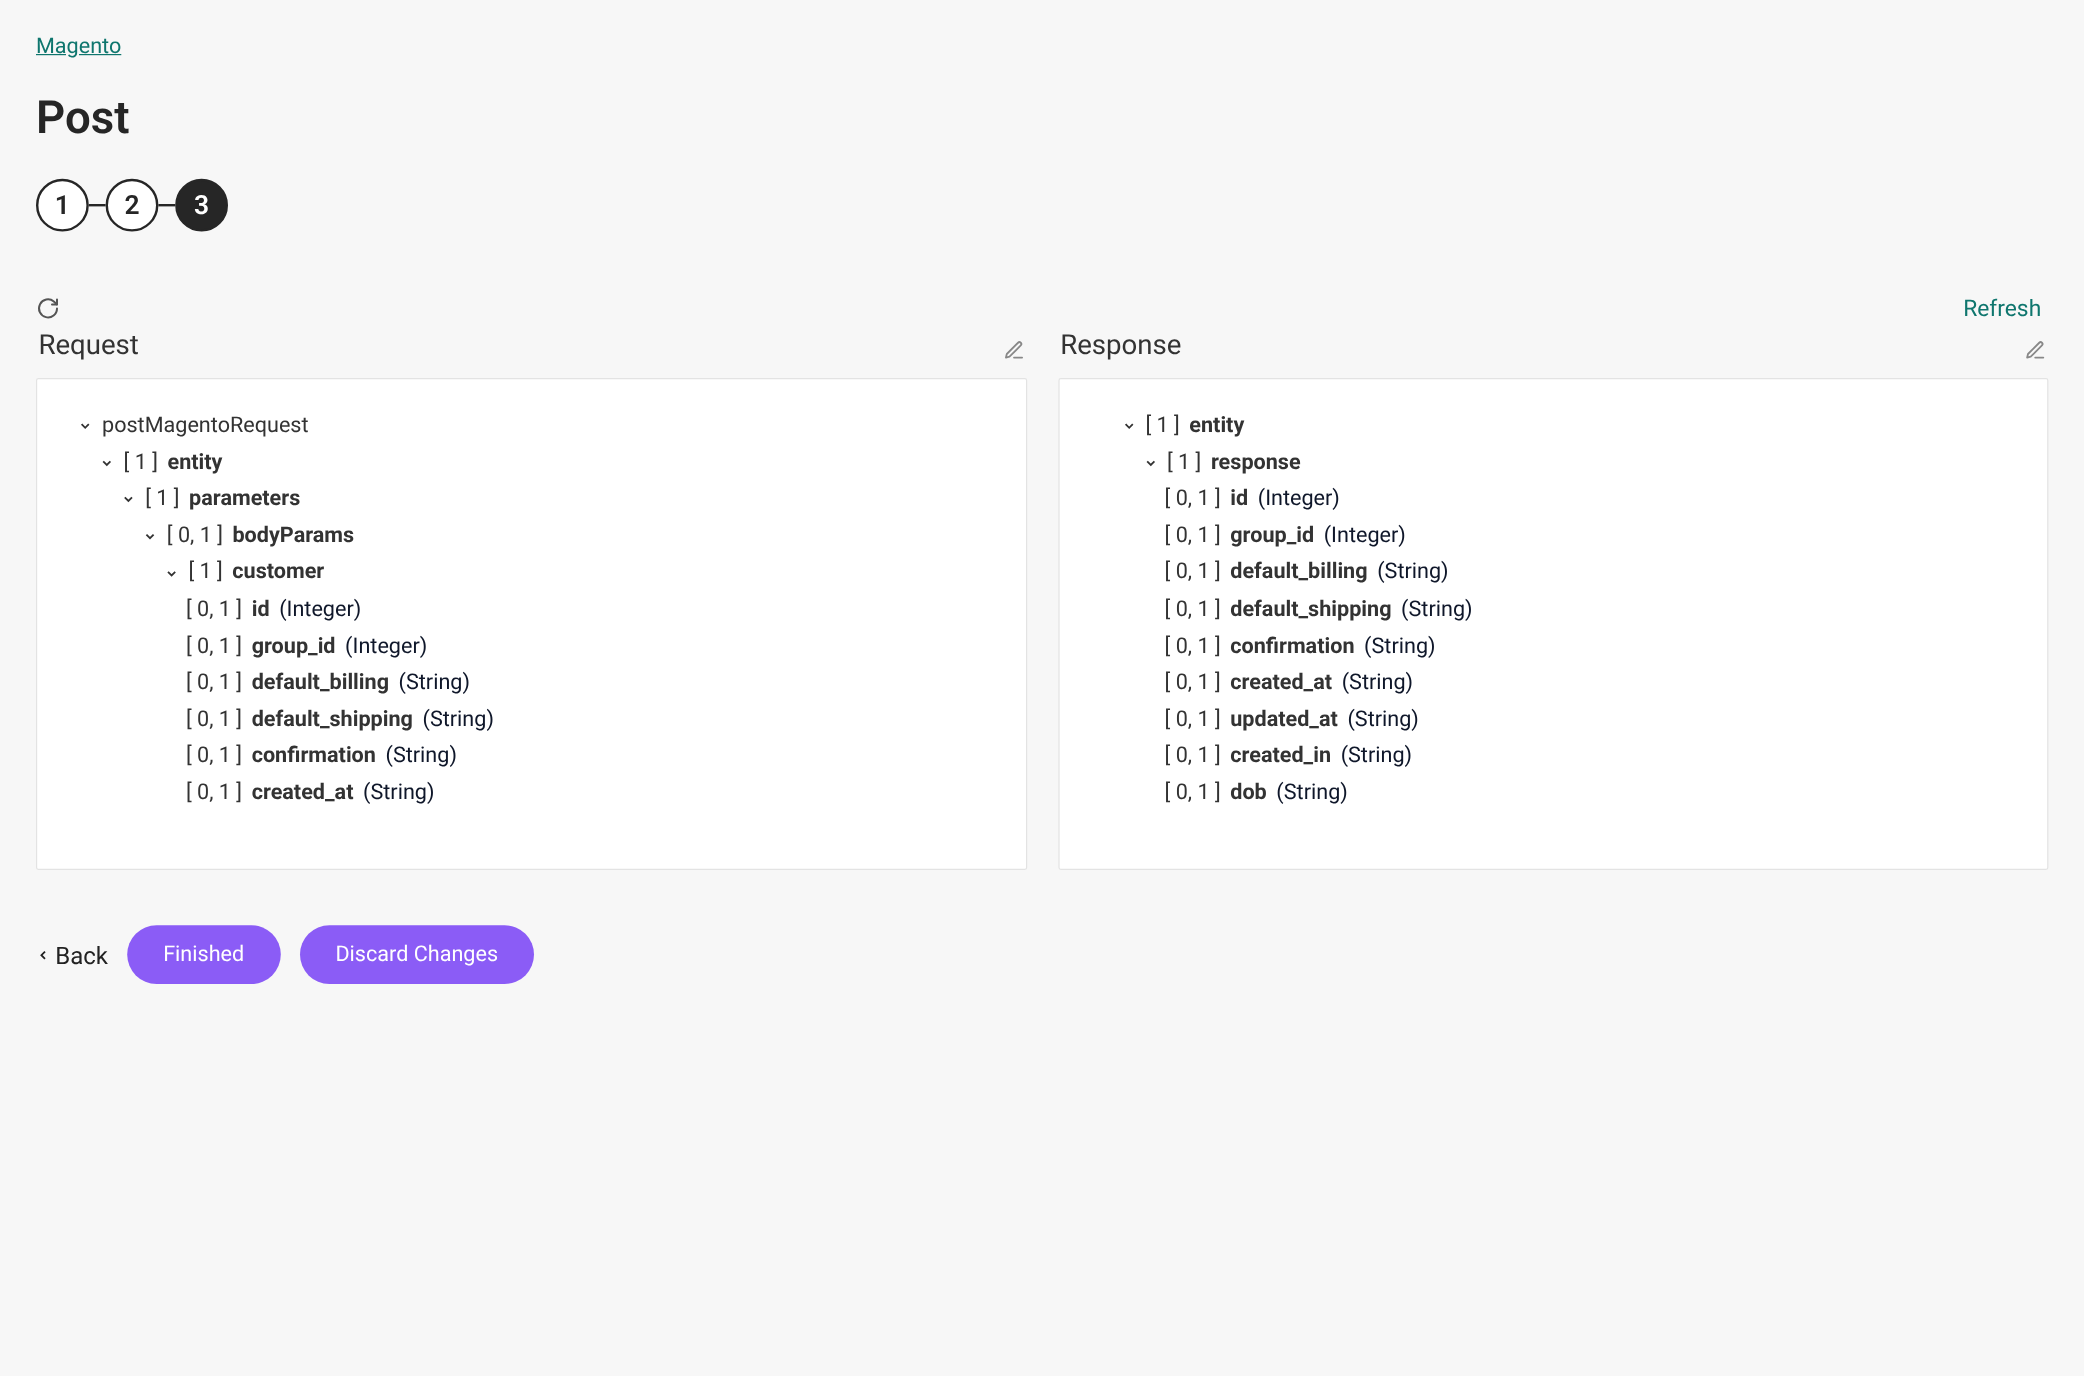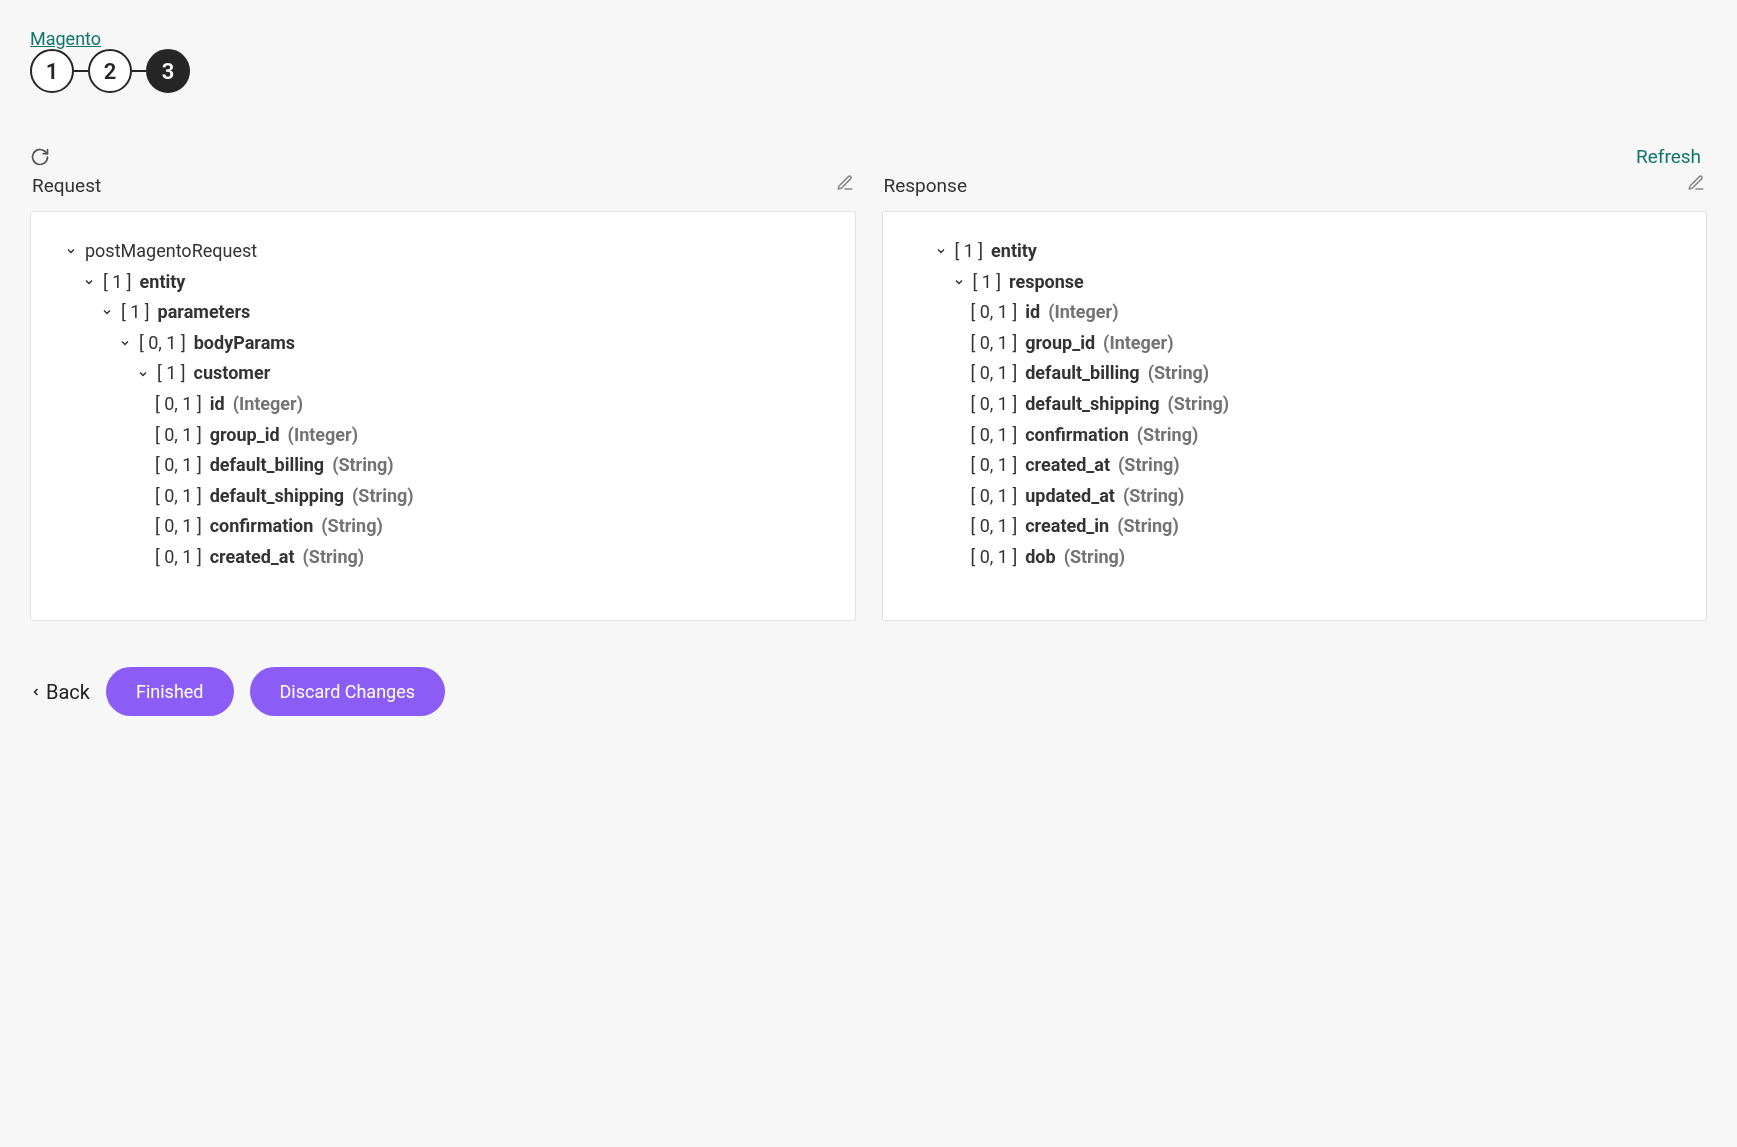--- a/index.html
+++ b/index.html
@@ -77,23 +77,23 @@
     display: flex;
     gap: 26px;
   }
   .schema-col {
     flex: 1 1 0;
     min-width: 0;
   }
   .col-header {
     display: flex;
     justify-content: space-between;
-    align-items: flex-start;
+    align-items: flex-end;
     padding: 2px 2px 14px 2px;
-    font-size: 19px;
+    font-size: 23px;
     color: #333;
   }
   .col-header .pencil { color: #888; cursor: pointer; display:inline-flex; }
   .panel {
     background: #fff;
     border: 1px solid #e3e3e3;
     border-radius: 2px;
     height: 410px;
     overflow: hidden;
     position: relative;
@@ -110,21 +110,21 @@
     gap: 8px;
     white-space: nowrap;
   }
   .caret {
     display: inline-flex;
     width: 12px;
     color: #333;
   }
   .card { color: #333; }
   .name-bold { font-weight: 700; }
-  .type-suffix { color: #737373; font-weight: 700; }
+  .type-suffix { color: #0f172a; font-weight: 400; }
   .indent-1 { padding-left: 18px; }
   .indent-2 { padding-left: 36px; }
   .indent-3 { padding-left: 54px; }
   .indent-4 { padding-left: 72px; }
   .indent-5 { padding-left: 90px; }
   
   .footer {
     margin-top: 46px;
     display: flex;
     align-items: center;
@@ -155,20 +155,21 @@
     background: #8b5cf6;
     color: #fff;
   }
 </style>
 </head>
 <body>
 
 <div class="page">
   <a class="breadcrumb">Magento</a>
 
+  <h1 class="page-title">Post</h1>
 
   <div class="stepper">
     <div class="step">1</div>
     <div class="step-connector"></div>
     <div class="step">2</div>
     <div class="step-connector"></div>
     <div class="step active">3</div>
   </div>
 
 

